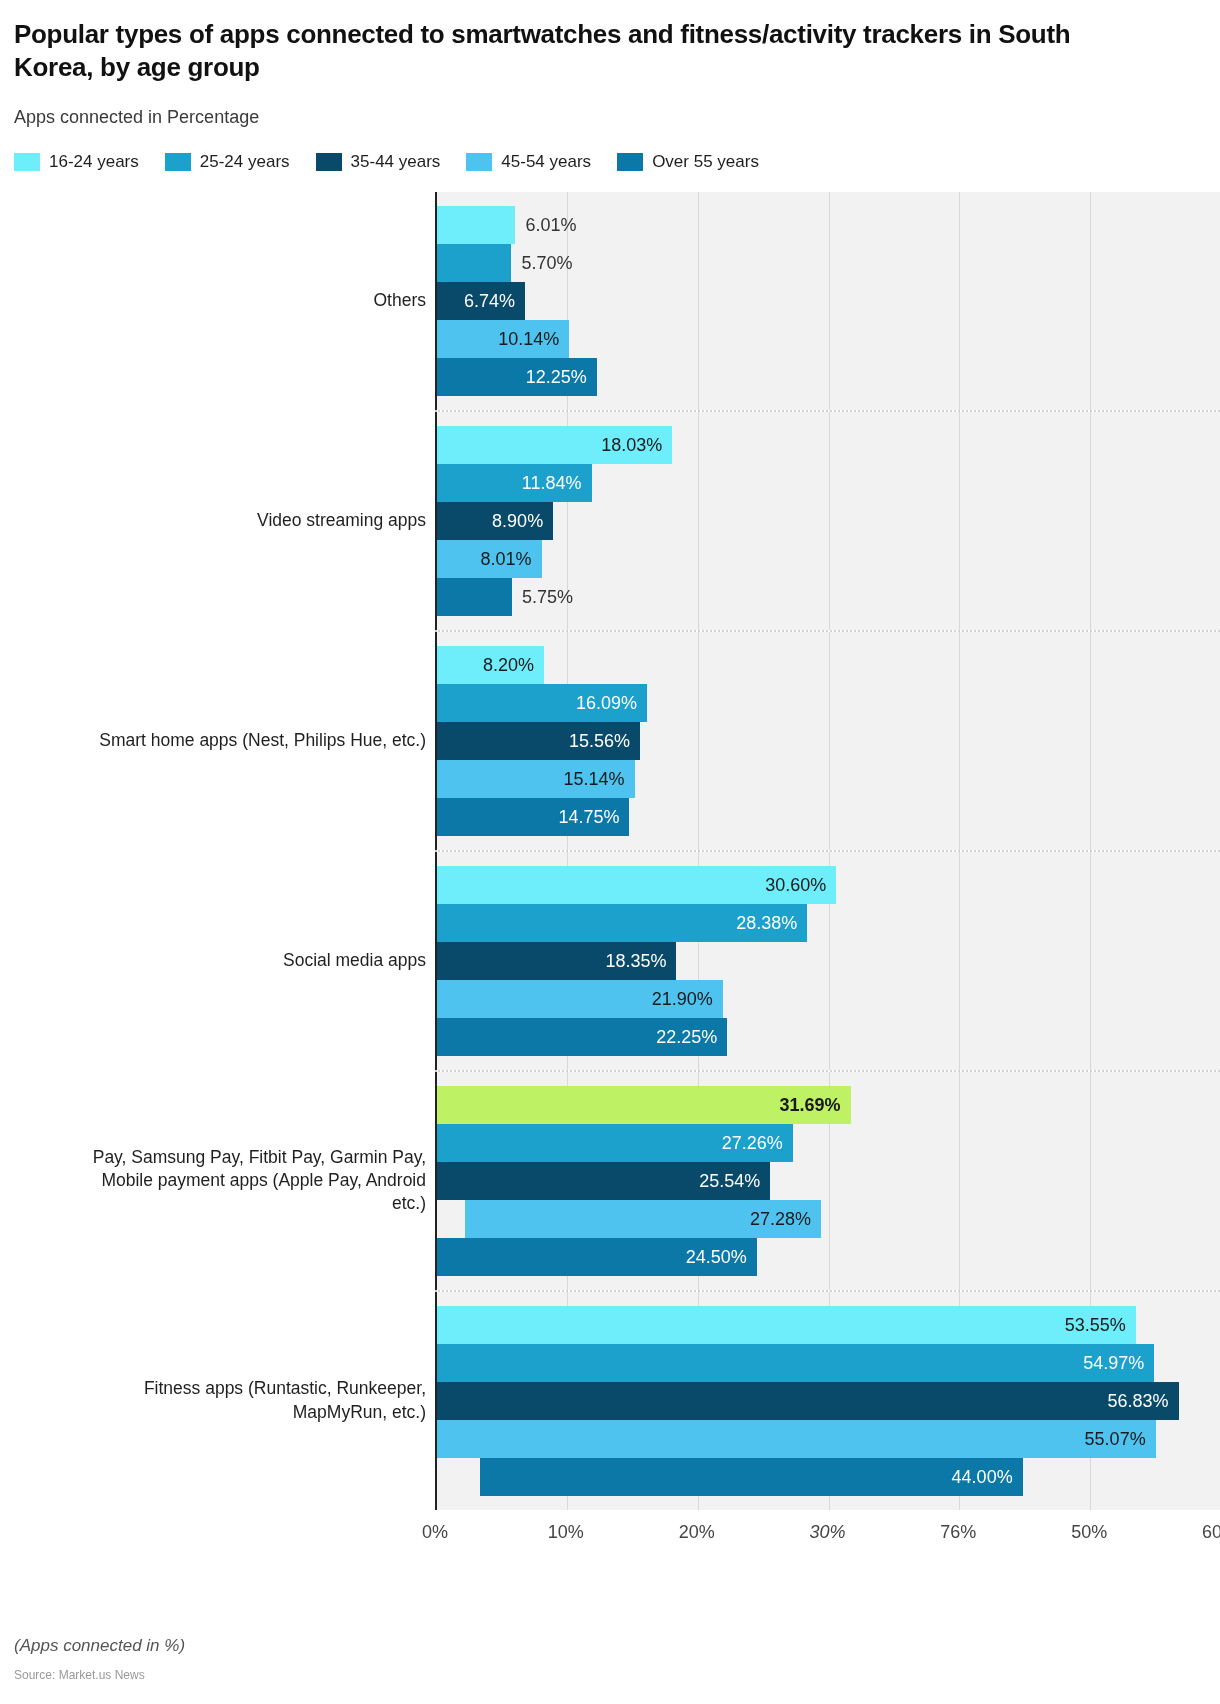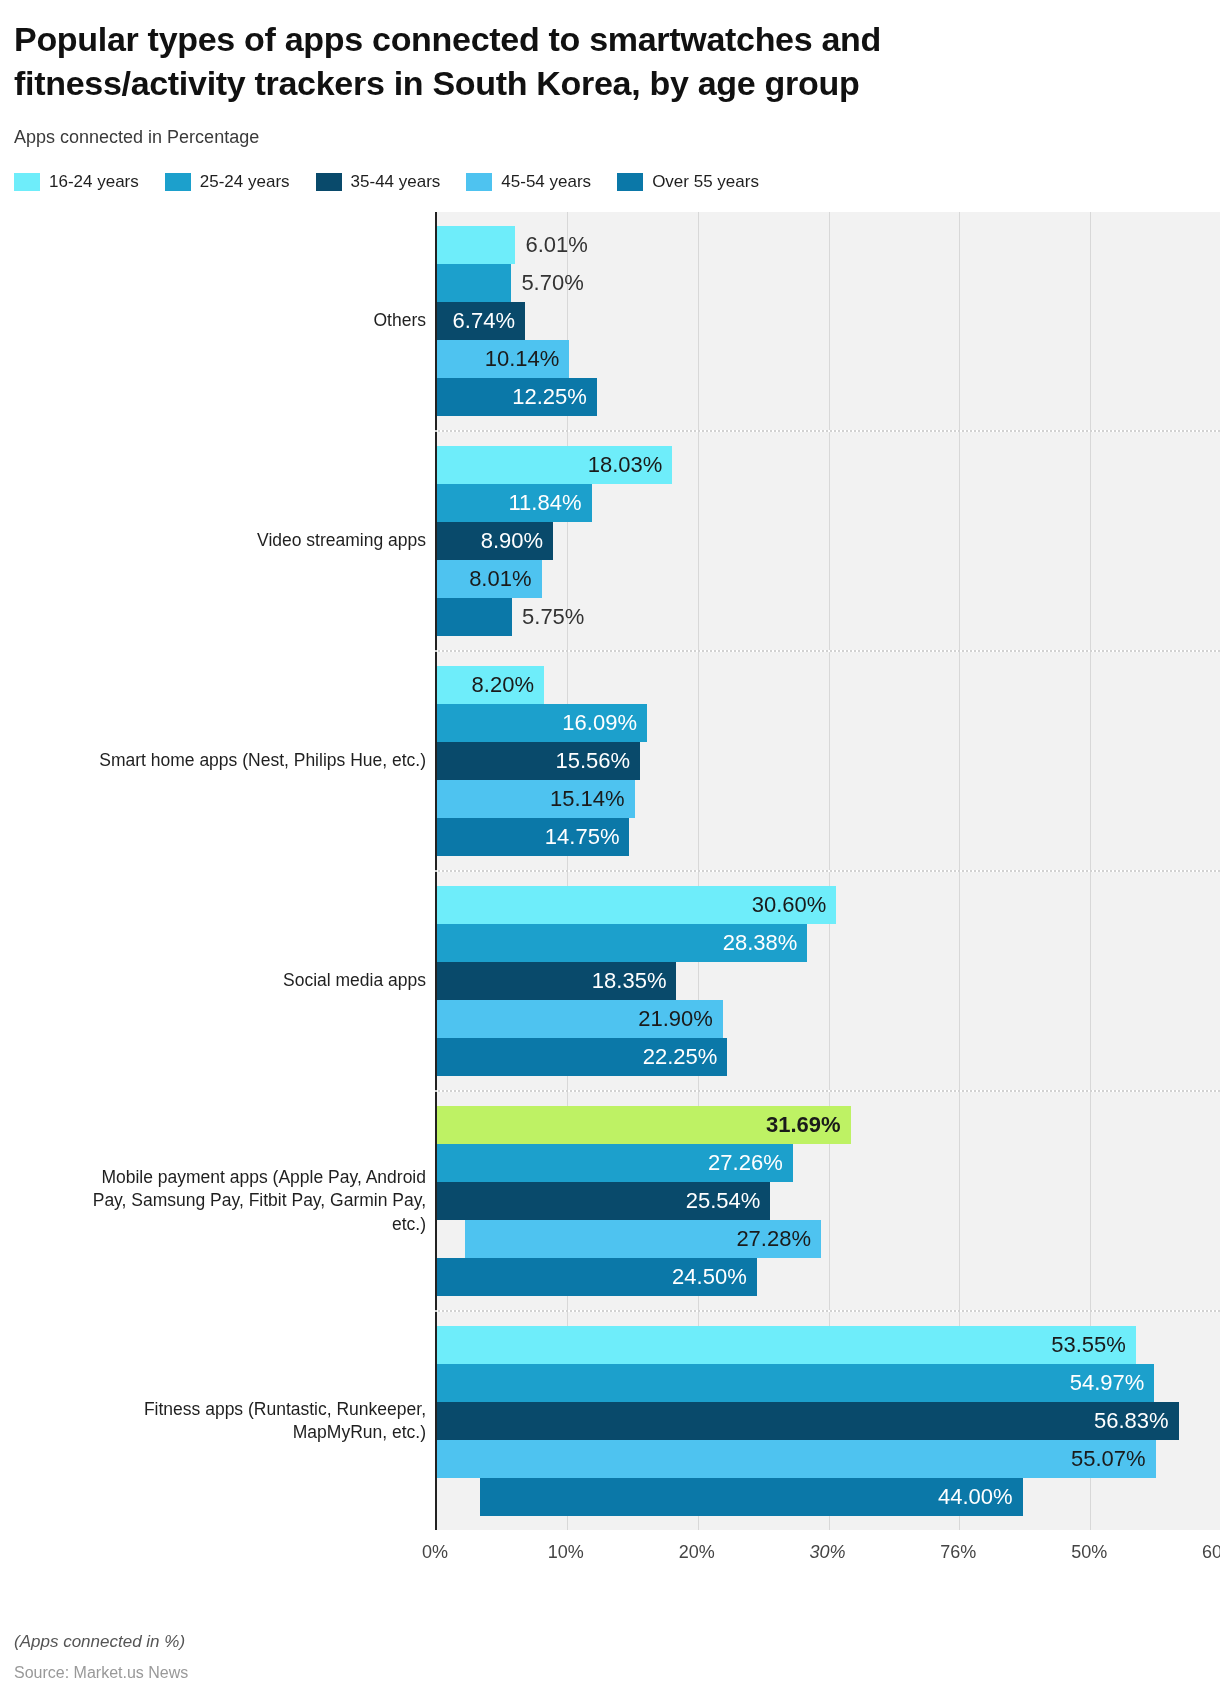--- a/index.html
+++ b/index.html
@@ -12,21 +12,21 @@
     width: 1220px; height: 1704px;
     font-family: "Liberation Sans", sans-serif;
     color: #1a1a1a;
     position: relative;
     overflow: hidden;
   }
 
   
   .header { padding: 18px 20px 0 14px; }
   .chart-title {
-    font-size: 34px;
+    font-size: 26px;
     font-weight: bold;
     line-height: 1.28;
     letter-spacing: -0.3px;
     color: #111111;
     margin: 0 0 0 0;
     max-width: 1060px;
   }
   .chart-subtitle {
     font-size: 18px;
     color: #3a3a3a;
@@ -102,21 +102,21 @@
   }
   .bar {
     height: 100%;
     position: relative;
     flex: 0 0 auto;
   }
   .bar-val {
     position: absolute;
     top: 50%;
     transform: translateY(-50%);
-    font-size: 22px;
+    font-size: 18px;
     white-space: nowrap;
   }
   .bar-val.inside {
     right: 10px;
     color: #ffffff;
   }
   .bar-val.inside-dark {
     right: 10px;
     color: #1a1a1a;
   }
@@ -159,21 +159,21 @@
     left: 14px;
     bottom: 22px;
   }
   .footnote {
     font-size: 17px;
     font-style: italic;
     color: #555555;
     margin-bottom: 12px;
   }
   .source {
-    font-size: 16px;
+    font-size: 12px;
     color: #999999;
   }
 </style>
 </head>
 <body>
 
 <div class="header">
   <h1 class="chart-title">Popular types of apps connected to smartwatches and fitness/activity trackers in South Korea, by age group</h1>
   <div class="chart-subtitle">Apps connected in Percentage</div>
 </div>
@@ -369,22 +369,22 @@
           </div>
         </div>
       </div>
     </div>
     <div class="sep-wrap">
       <div class="sep-left"></div>
       <div class="sep-right row-sep"></div>
     </div>
     <div class="plot-row">
       <div class="cat-label">
+        <div>Pay, Samsung Pay, Fitbit Pay, Garmin Pay,</div>
         <div>Mobile payment apps (Apple Pay, Android</div>
-        <div>Pay, Samsung Pay, Fitbit Pay, Garmin Pay,</div>
         <div>etc.)</div>
       </div>
       <div class="bars-area" style="padding-top: 14px; padding-bottom: 14px;">
         <div class="gridlines">
           <div class="gridline" style="left:16.666666666666664%"></div>
           <div class="gridline" style="left:33.33333333333333%"></div>
           <div class="gridline" style="left:50%"></div>
           <div class="gridline" style="left:66.66666666666666%"></div>
           <div class="gridline" style="left:83.33333333333334%"></div>
         </div>

